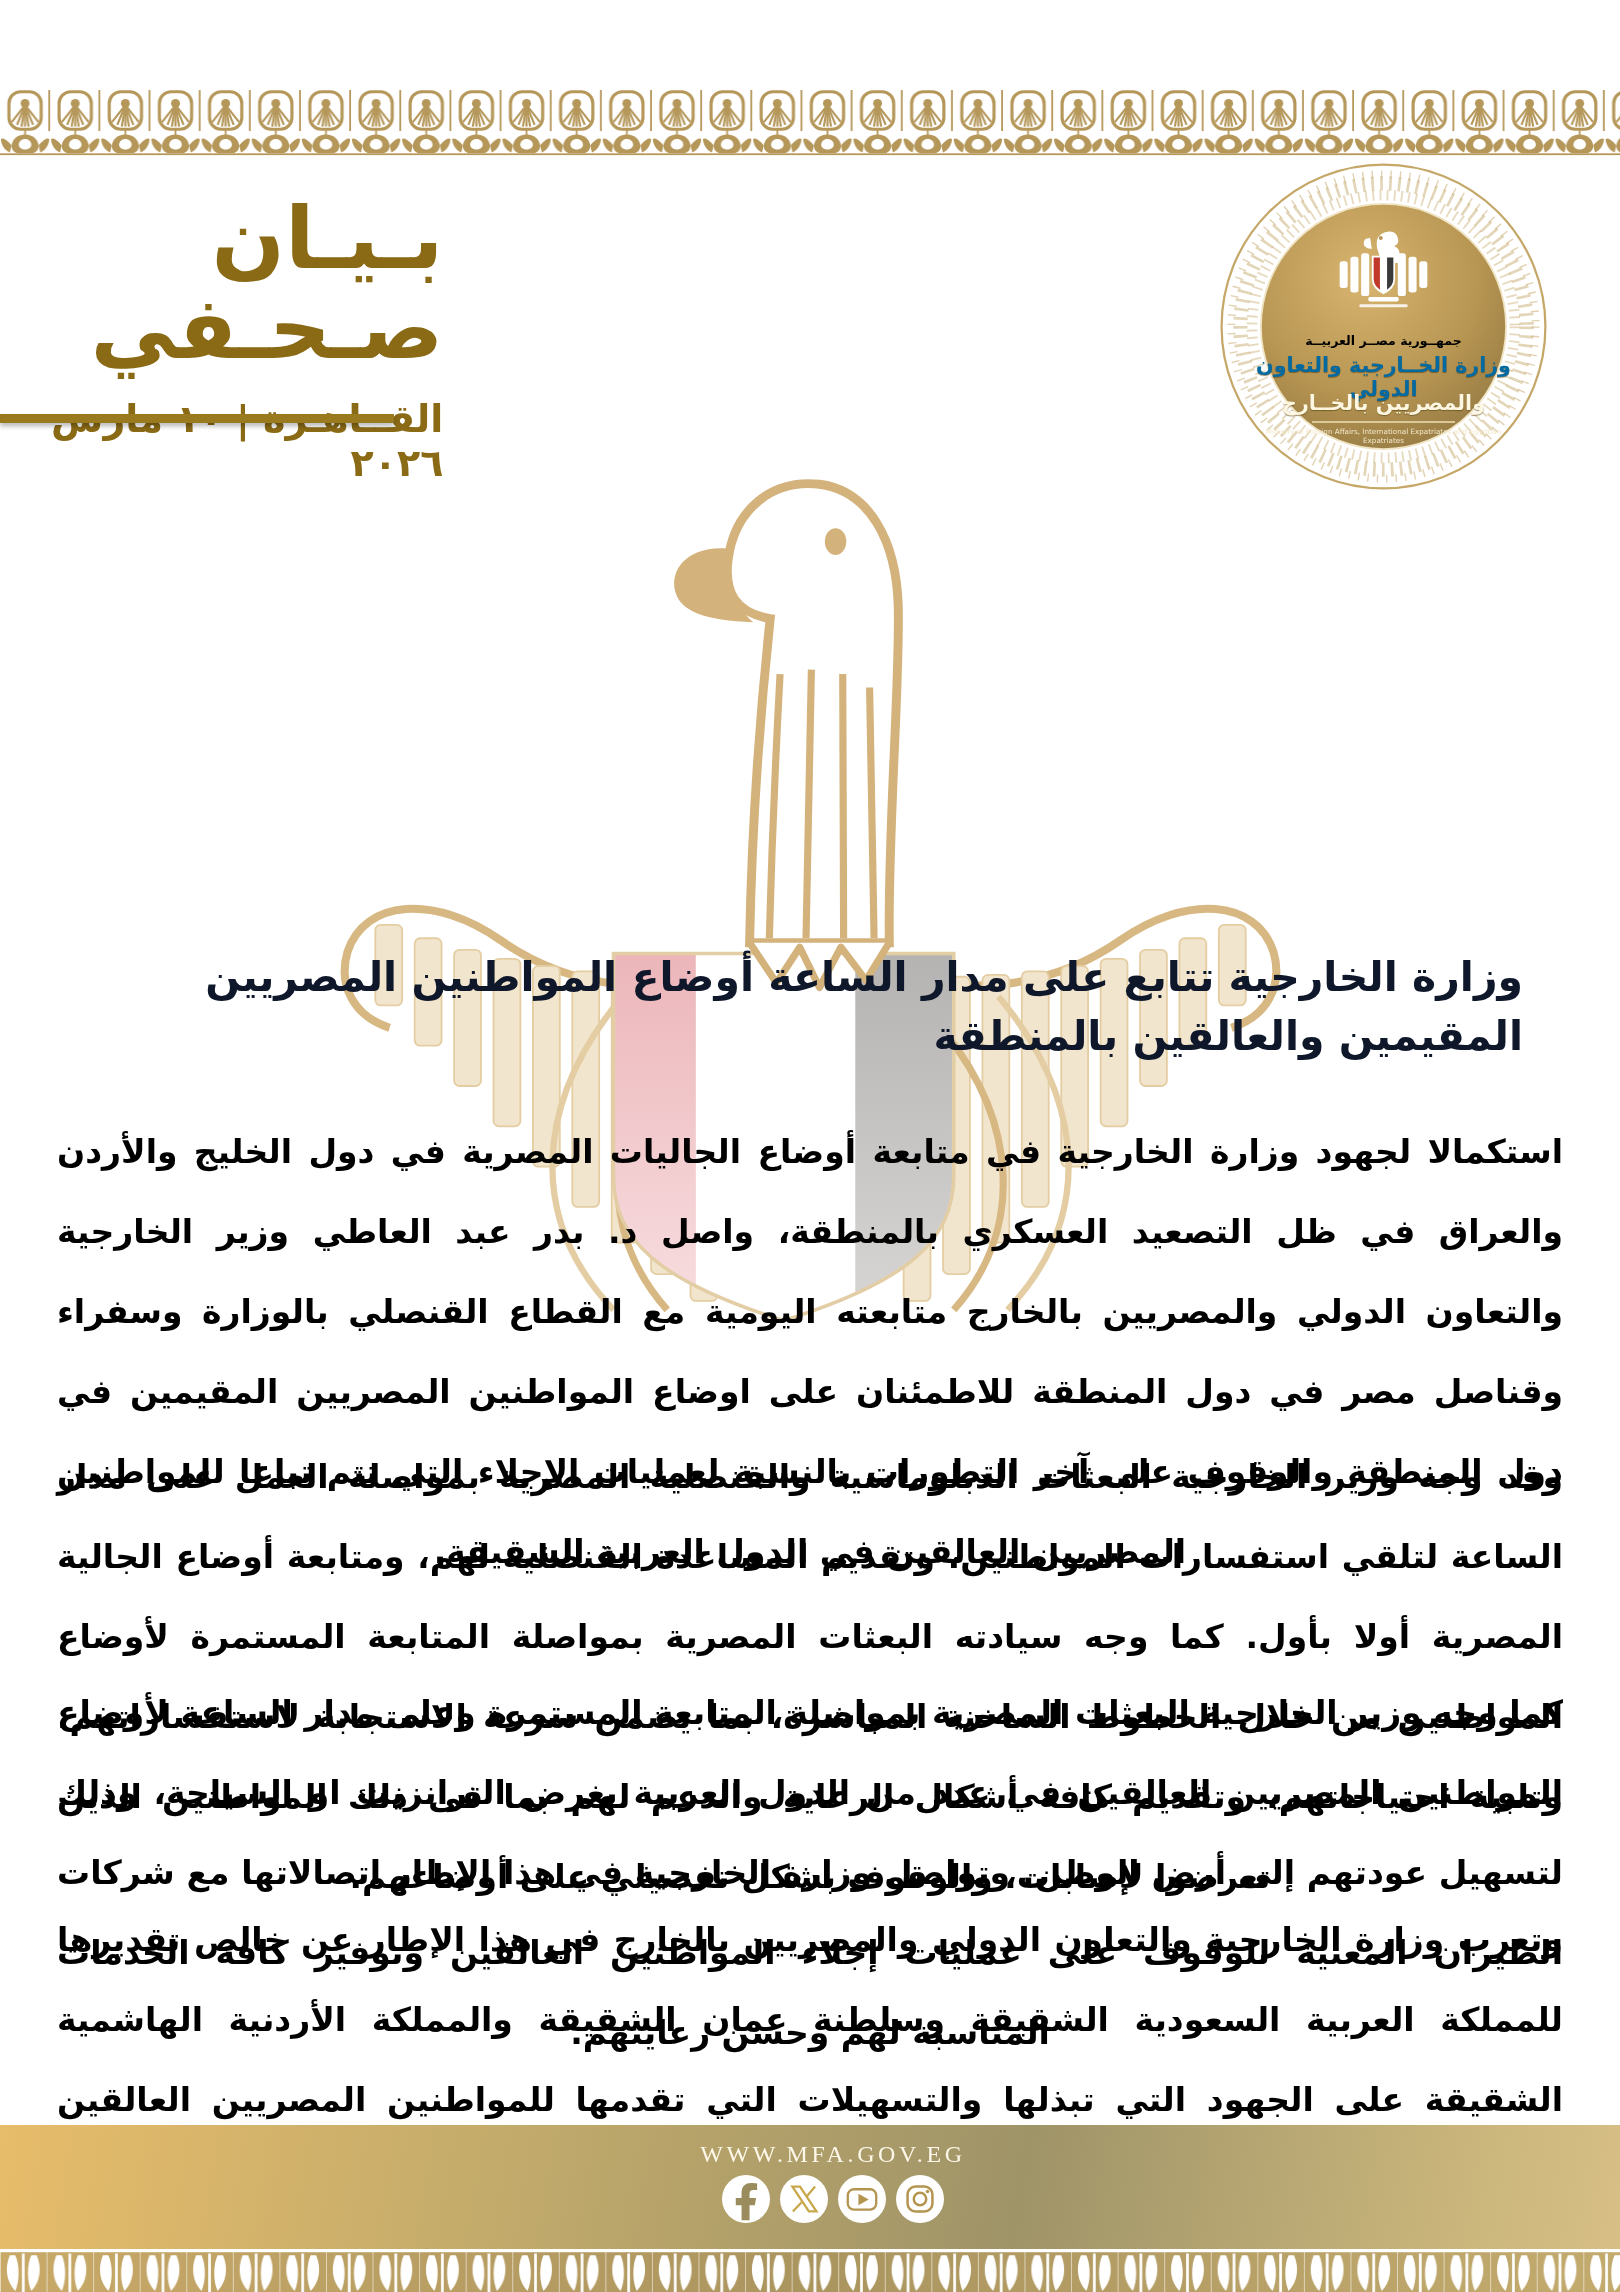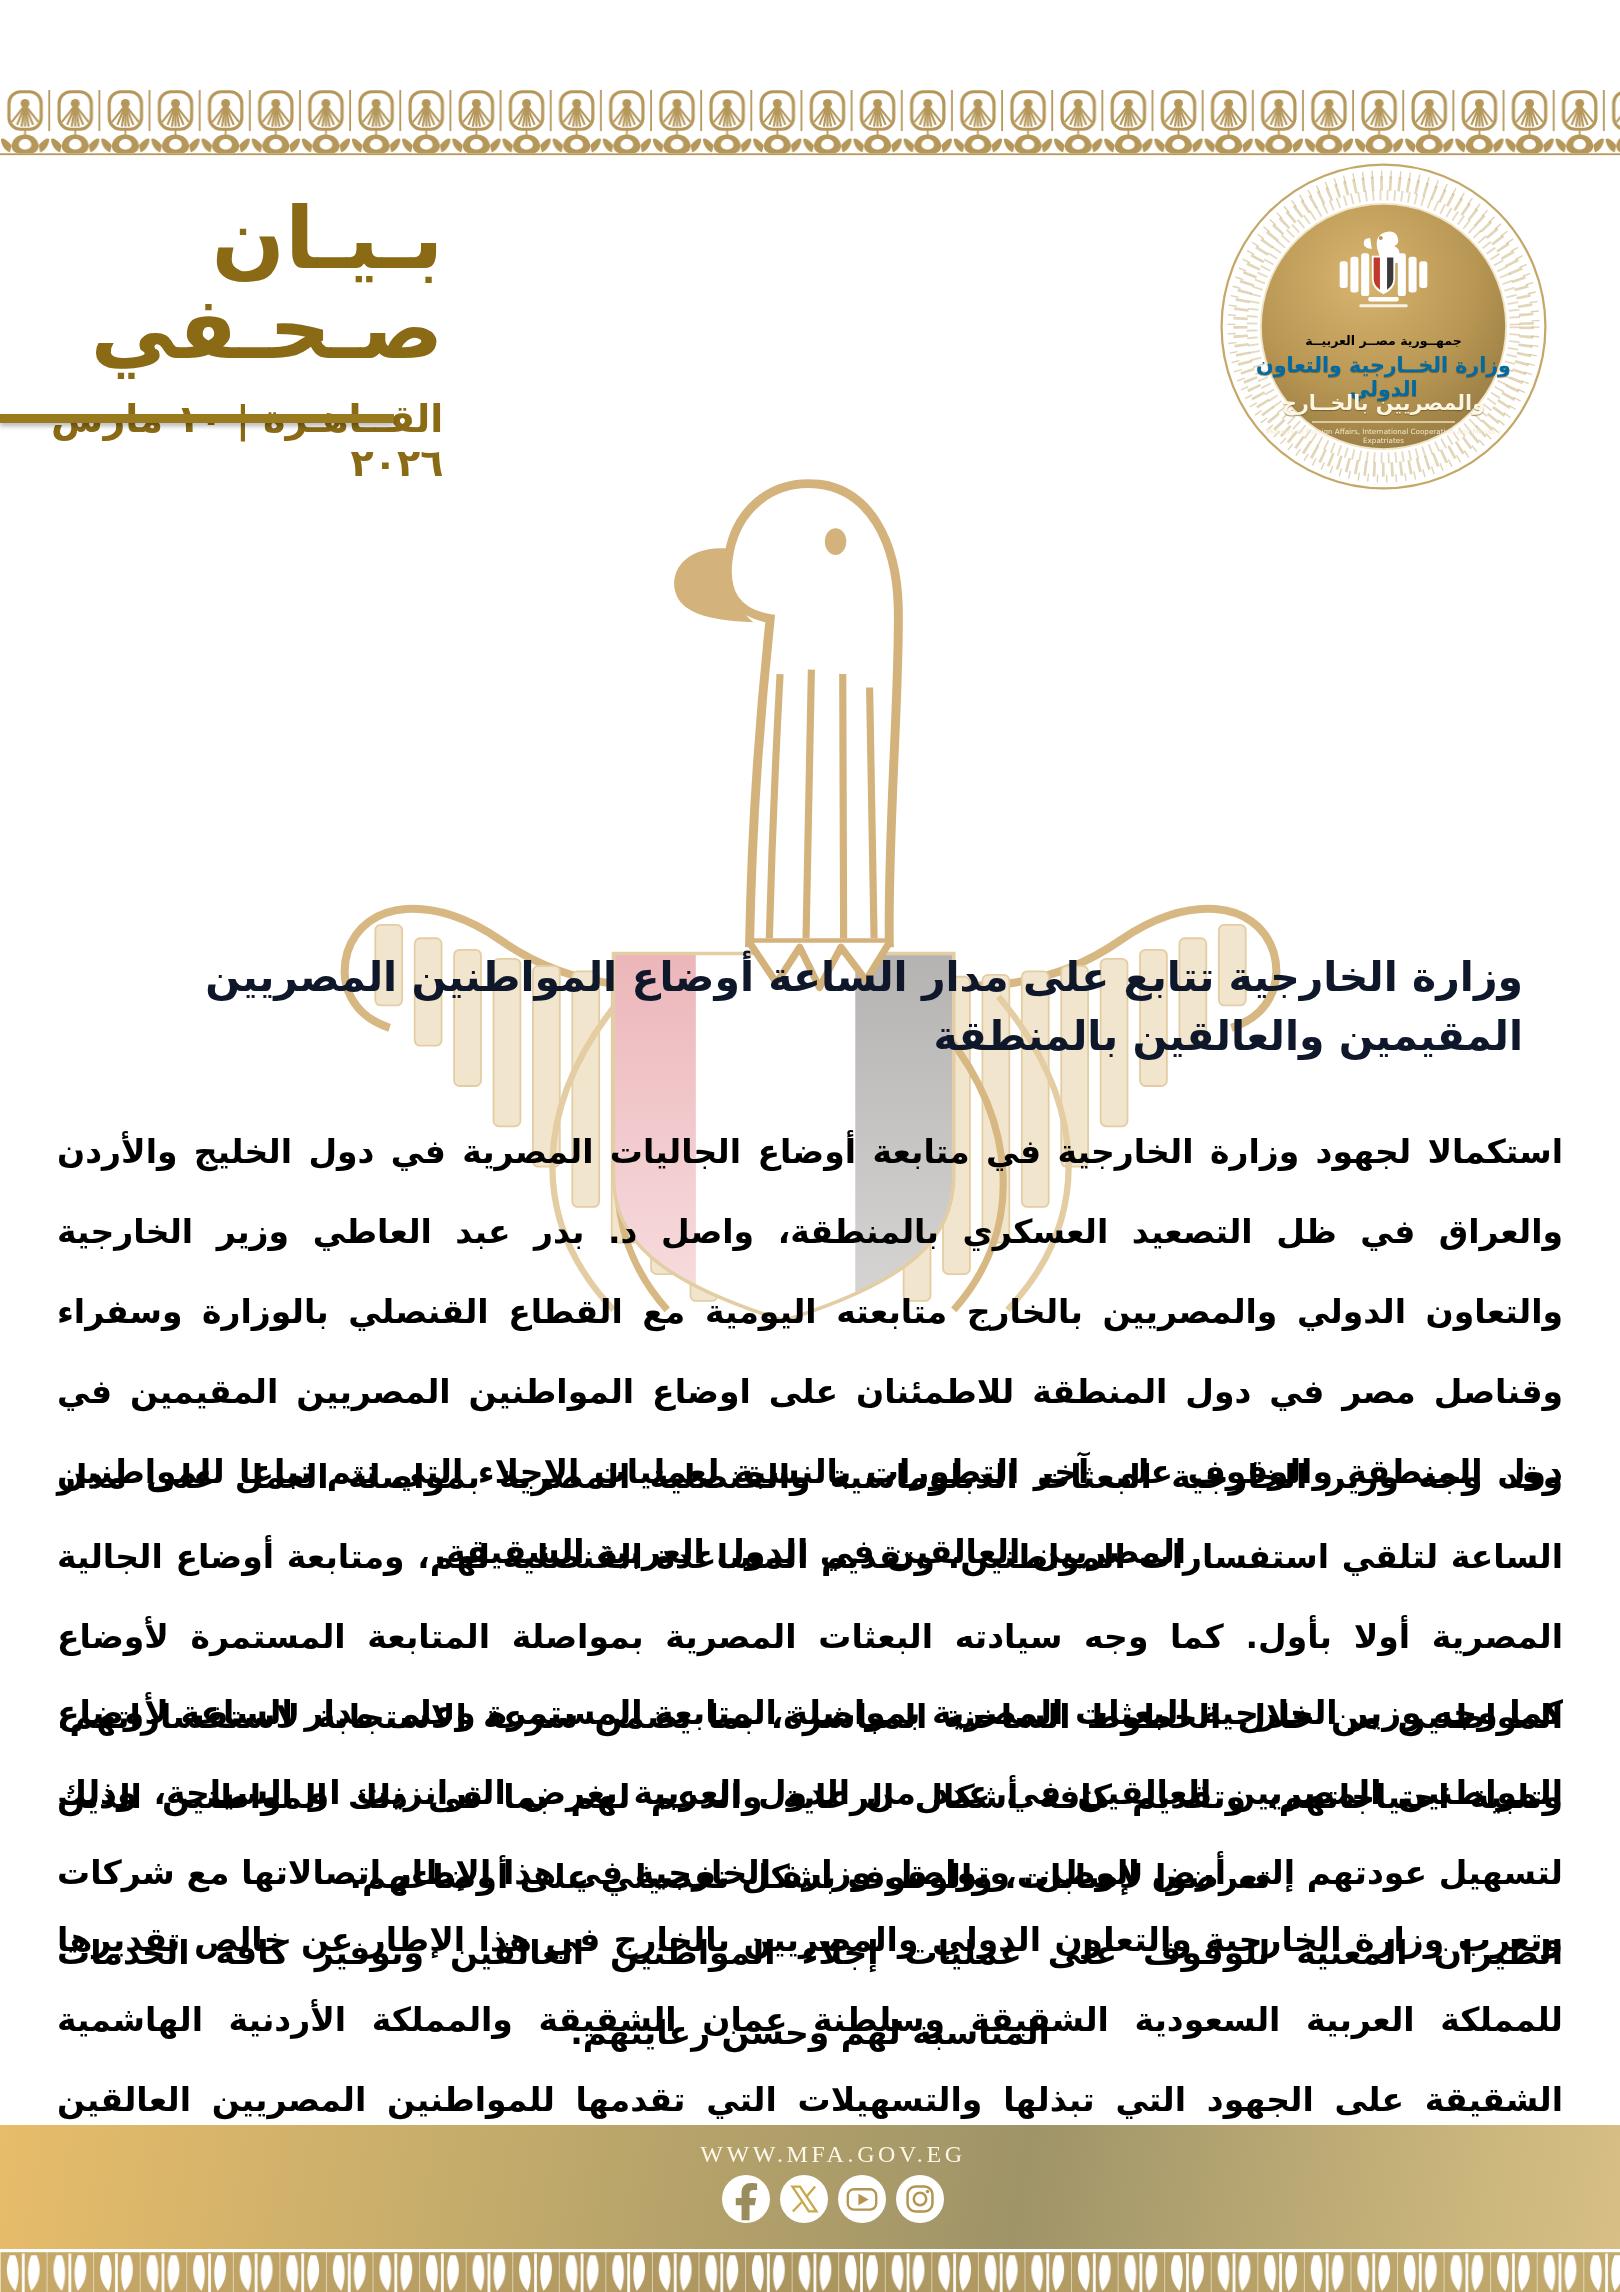--- a/index.html
+++ b/index.html
@@ -130,21 +130,21 @@
         <rect x="168" y="152" width="34" height="5" rx="2" fill="#fff"></rect>
         <rect x="158" y="160" width="54" height="3.5" rx="1.5" fill="#fff" opacity=".85"></rect>
       </g>
       <line x1="110" y1="305" x2="260" y2="305" stroke="#e8d9ae" stroke-width="0"></line>
     </svg>
     <div class="seal-text">
       <div class="seal-country">جمهــورية مصــر العربيــة</div>
       <div class="seal-min1">وزارة الخــارجية والتعاون الدولي</div>
       <div class="seal-min2">والمصريين بالخــارج</div>
       <div class="seal-sep"></div>
-      <div class="seal-en">Ministry of Foreign Affairs, International Cooperation and Ministry Expatriates</div>
+      <div class="seal-en">Ministry of Foreign Affairs, International Expatriates and Egyptian Expatriates</div>
     </div>
   </div>
 
   <svg class="watermark" viewBox="0 0 1100 960">
     <defs>
       <linearGradient id="pk" x1="0" y1="0" x2="0" y2="1">
         <stop offset="0%" stop-color="#ecb6ba"></stop>
           <stop offset="100%" stop-color="#f8dfe1"></stop>
       </linearGradient>
       <linearGradient id="gy" x1="0" y1="0" x2="0" y2="1">

